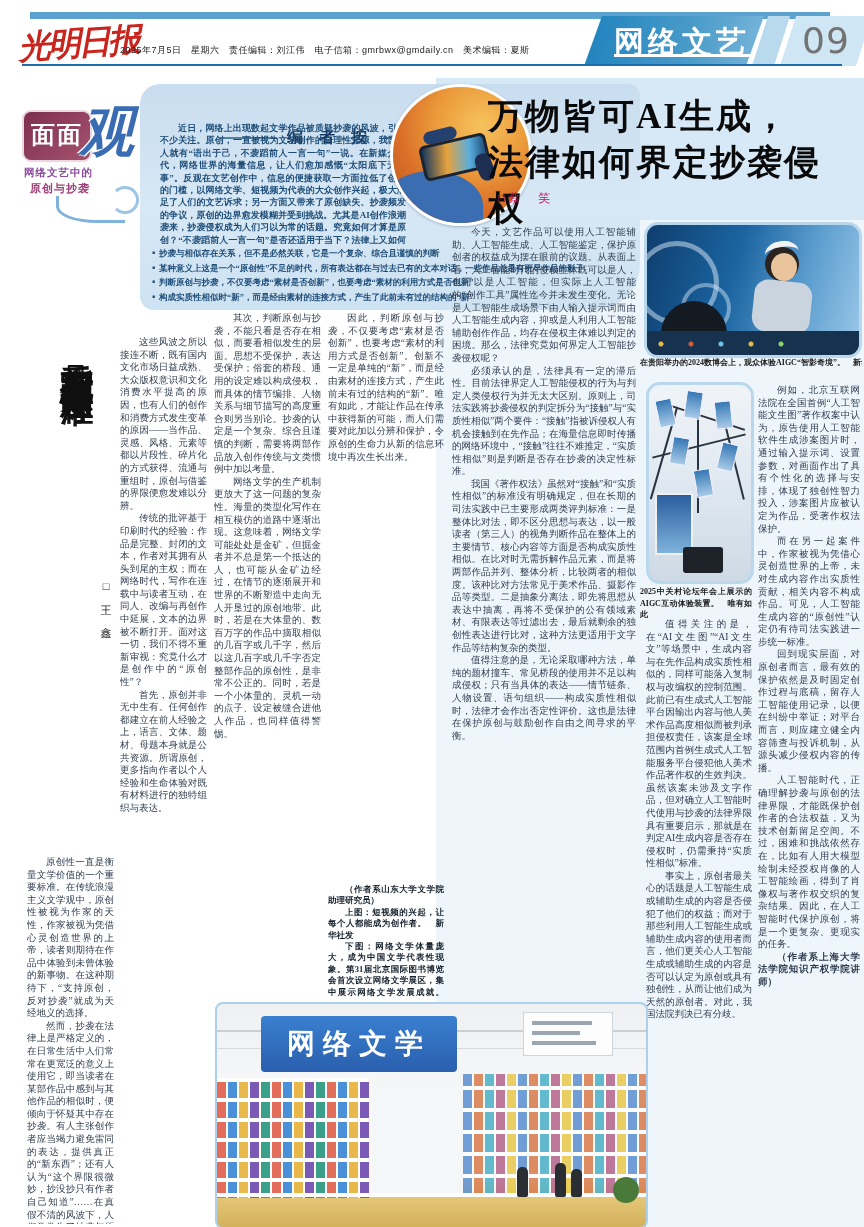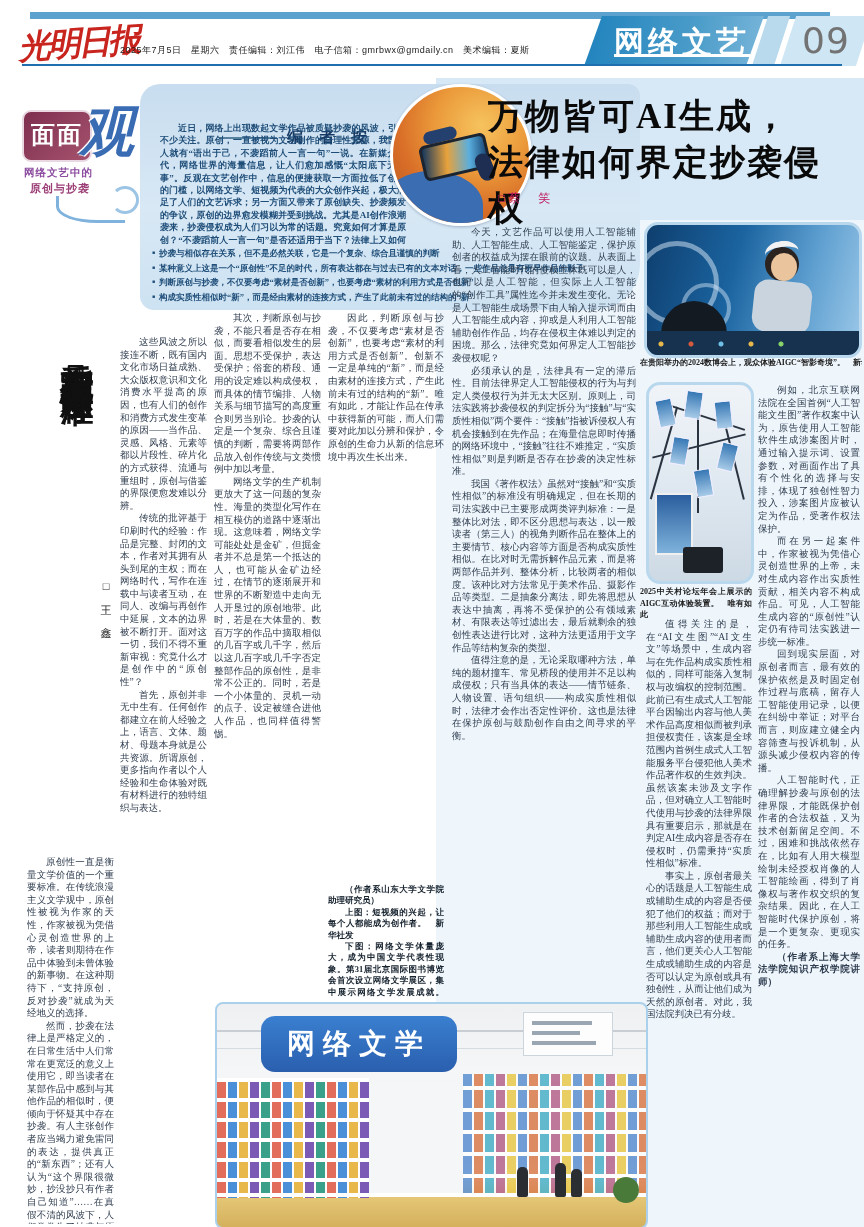--- a/index.html
+++ b/index.html
@@ -122,21 +122,21 @@
   .p2-line{position:absolute;background:#2a3340;}
   .p2-poster{position:absolute;width:15px;height:26px;background:linear-gradient(180deg,#3577b4,#a8cbe8);border:1px solid #eef;}
   .p2-bigposter{position:absolute;left:6px;bottom:26px;width:34px;height:58px;
      background:linear-gradient(180deg,#2a5e9e,#7fb3dc);border:2px solid #f0f0f0;}
   .p2-base{position:absolute;left:34px;bottom:8px;width:40px;height:26px;background:#1d2229;border-radius:3px;}
 
   .photo3{left:215px;top:1002px;width:429px;height:223px;border:2px solid #aad0ec;border-radius:8px;overflow:hidden;
      background:linear-gradient(180deg,#eef0f2 0%,#f5f6f7 30%,#f0f1f2 70%,#ffffff 78%,#e5c878 86%,#d4b05c 100%);}
   .p3-beam{position:absolute;left:0;top:26px;width:100%;height:2px;background:#c9ced4;}
   .p3-beam2{position:absolute;left:0;top:44px;width:100%;height:1px;background:#d6dbe0;}
-  .p3-sign{position:absolute;left:44px;top:12px;width:196px;height:56px;border-radius:14px;
+  .p3-sign{position:absolute;left:44px;top:12px;width:196px;height:56px;border-radius:4px;
      background:linear-gradient(180deg,#3a7fd0,#2a5fae);color:#fff;font-size:28px;font-weight:bold;
      text-align:center;line-height:56px;letter-spacing:8px;}
   .p3-hangsign{position:absolute;left:306px;top:8px;width:88px;height:42px;background:#fdfdfd;border:1px solid #ccd4dc;}
   .p3-hangsign i{position:absolute;left:8px;height:4px;background:#9aa6b2;display:block;}
   .p3-wallL{position:absolute;left:0;top:74px;width:152px;height:120px;
      background:repeating-linear-gradient(0deg,transparent 0 16px,#fff 16px 20px),
        repeating-linear-gradient(90deg,#e26d5a 0 9px,#fdfdfd 9px 11px,#4a90d9 11px 20px,#fdfdfd 20px 22px,#e8b84a 22px 31px,#fdfdfd 31px 33px,#7a5ab5 33px 42px,#fdfdfd 42px 44px,#3aa08a 44px 53px,#fdfdfd 53px 55px);}
   .p3-wallR{position:absolute;left:246px;top:70px;width:183px;height:122px;opacity:.85;
      background:repeating-linear-gradient(0deg,transparent 0 18px,#fff 18px 22px),
        repeating-linear-gradient(90deg,#5a8fd0 0 9px,#fdfdfd 9px 11px,#d97a4a 11px 20px,#fdfdfd 20px 22px,#4ab0c8 22px 31px,#fdfdfd 31px 33px,#b5638a 33px 42px,#fdfdfd 42px 44px,#e8c84a 44px 53px,#fdfdfd 53px 55px);}

